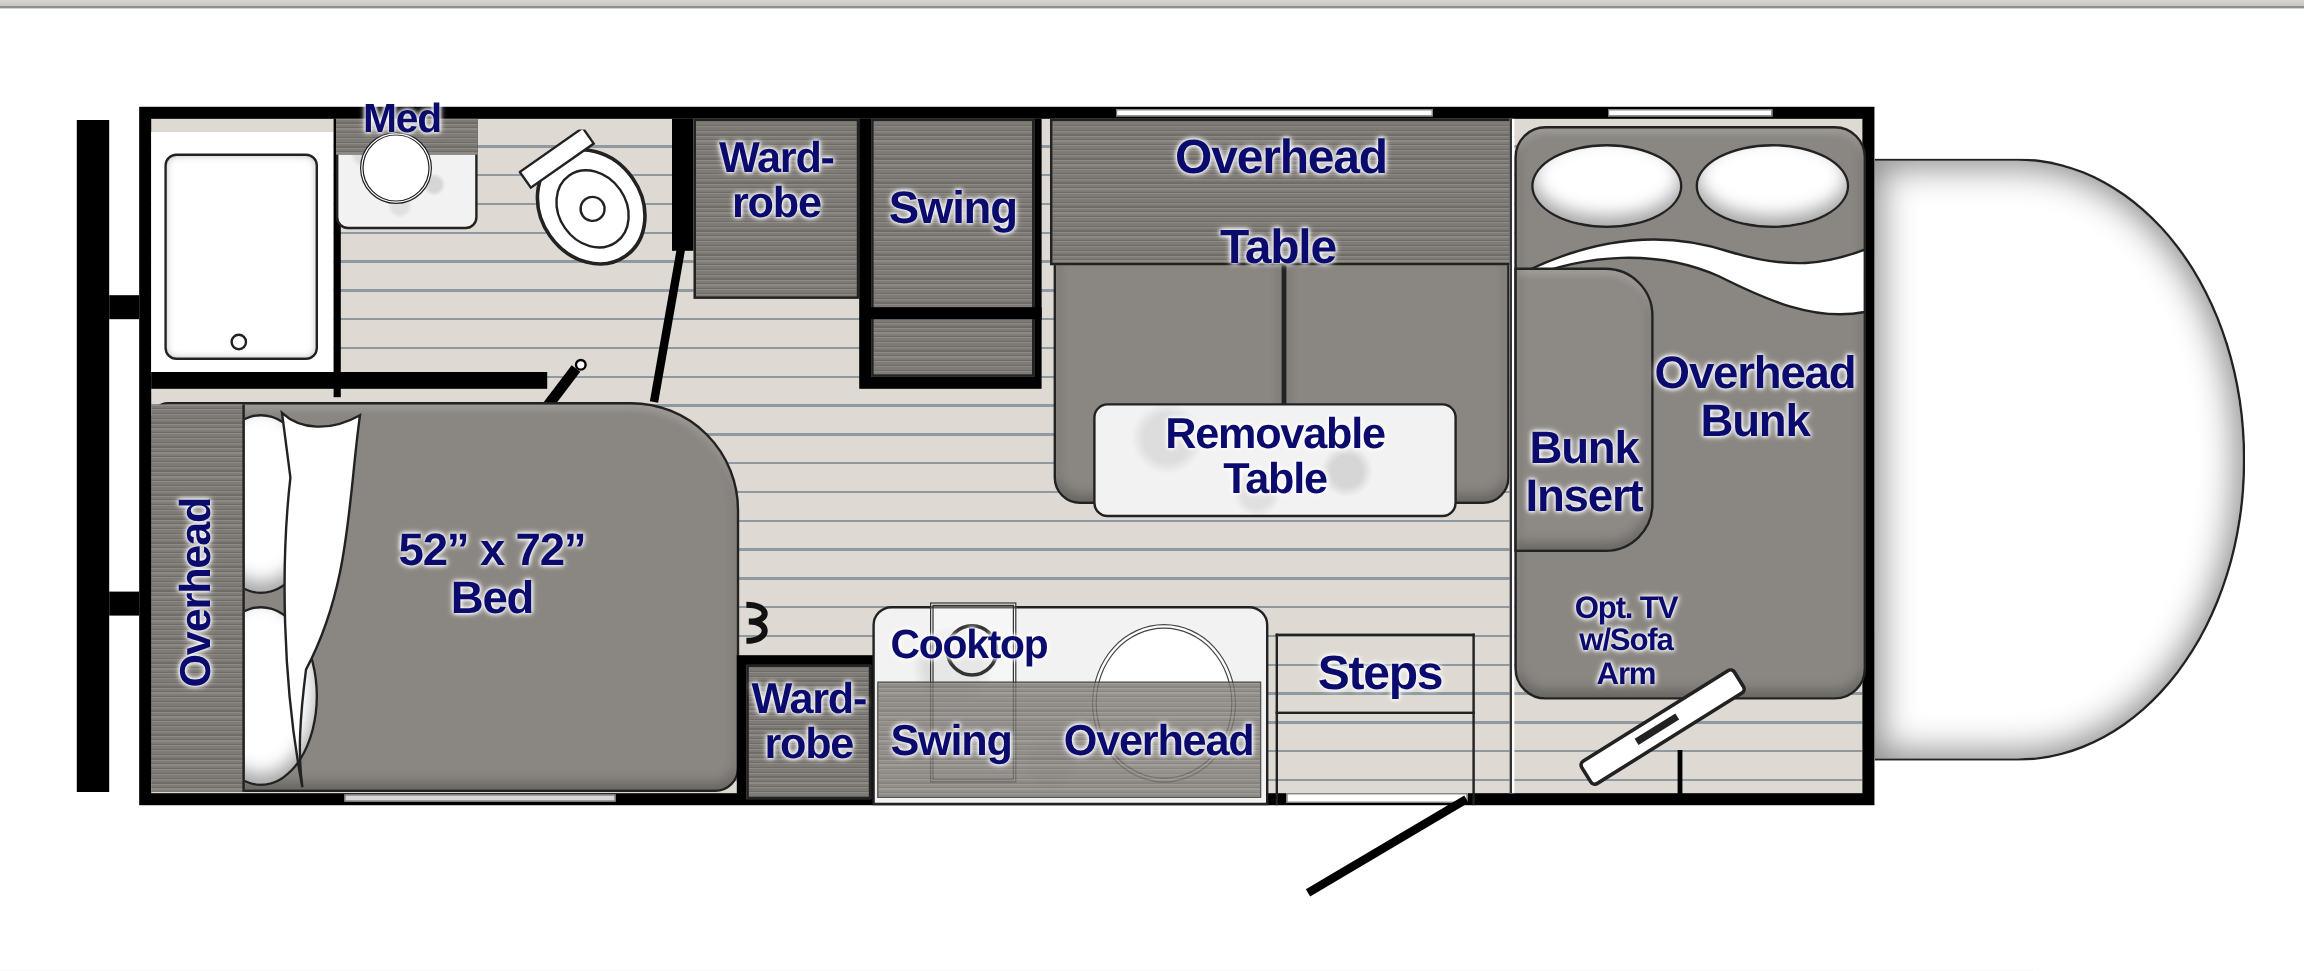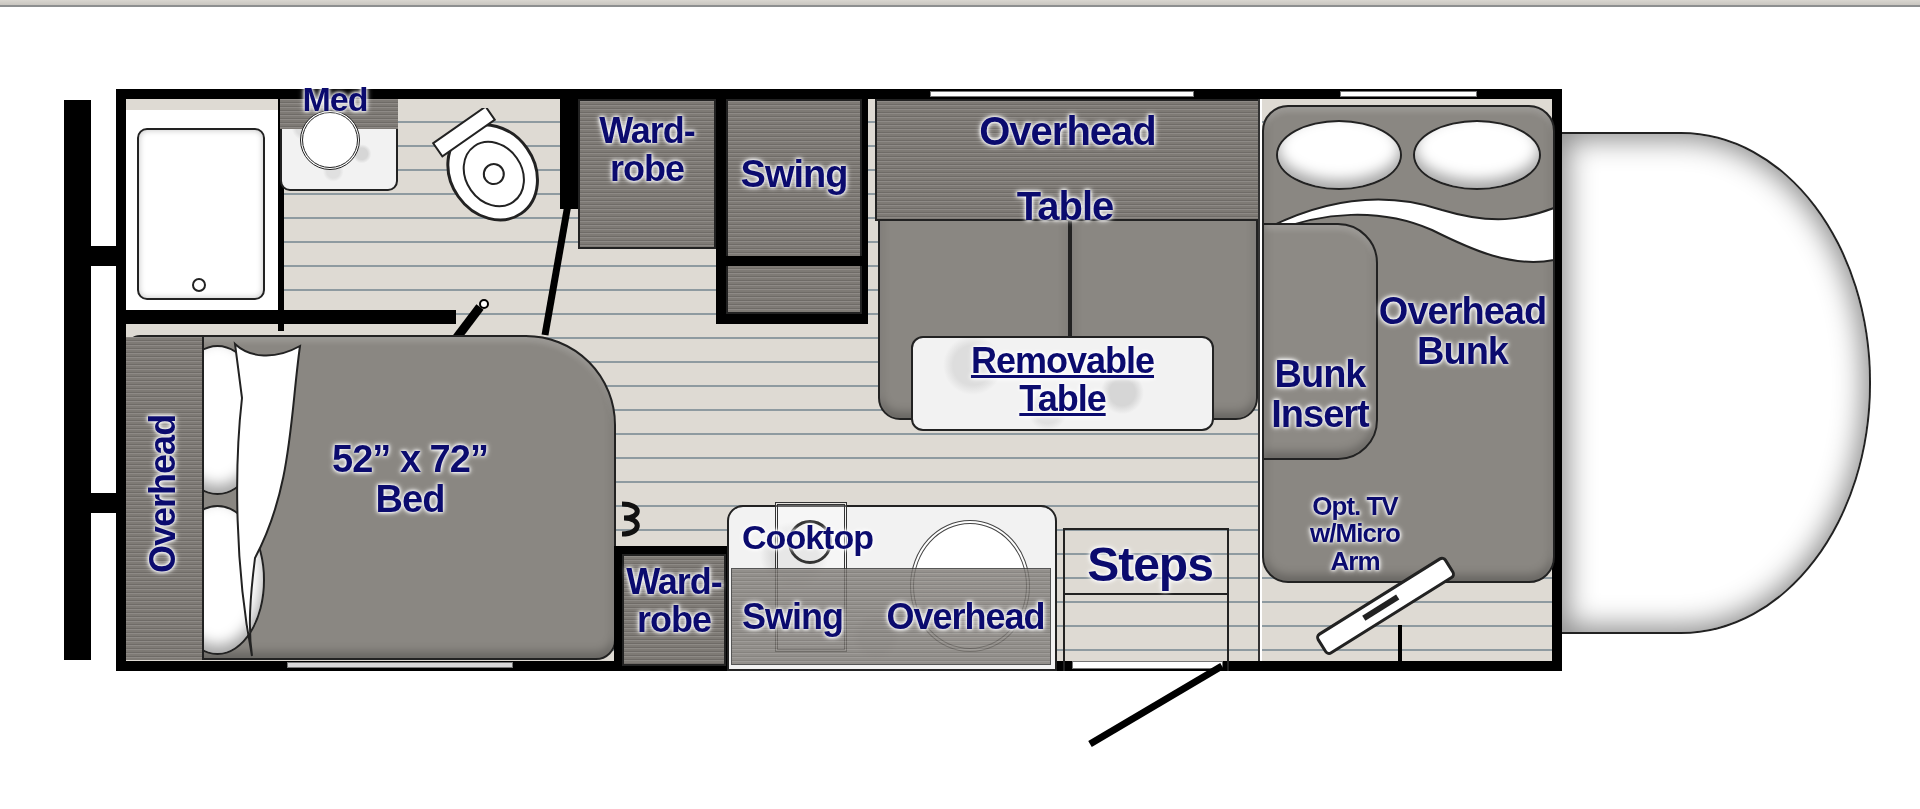--- a/index.html
+++ b/index.html
@@ -94,37 +94,37 @@
 <div class="abs lbl" style="left:726px;top:155px;width:136px;font-size:38px;">Swing</div>
 <div class="abs wall" style="left:722px;top:256px;width:146px;height:10px;"></div>
 
 <div class="abs cushion" style="left:878px;top:100px;width:192px;height:320px;border-radius:0 0 22px 22px;"></div>
 <div class="abs cushion" style="left:1070px;top:100px;width:188px;height:320px;border-radius:0 0 22px 22px;"></div>
 <div class="abs wood" style="left:875px;top:99px;width:385px;height:122px;"></div>
 <div class="abs lbl" style="left:875px;top:110px;width:385px;font-size:40px;">Overhead</div>
 <div class="abs lbl" style="left:975px;top:185px;width:180px;font-size:40px;">Table</div>
 
 <div class="abs marble" style="left:911px;top:336px;width:303px;height:95px;border-radius:12px;"></div>
-<div class="abs lbl" style="left:911px;top:342px;width:303px;font-size:36px;text-decoration:underline;">Removable
+<div class="abs lbl" style="left:911px;top:342px;width:303px;font-size:36px;">Removable
 Table</div>
 
 <div class="abs" style="left:1258px;top:99px;width:4px;height:562px;background:#fff;border-left:2px solid #333;"></div>
 <div class="abs cushion" style="left:1262px;top:105px;width:293px;height:478px;border-radius:26px;"></div>
 <div class="abs pillow" style="left:1276px;top:120px;width:126px;height:70px;"></div>
 <div class="abs pillow" style="left:1413px;top:120px;width:128px;height:70px;"></div>
 <svg class="abs" style="left:1262px;top:190px;" width="293" height="80">
   <path d="M2,40 C60,10 120,0 180,20 C230,35 260,30 292,18 L292,70 C250,78 210,60 170,40 C120,18 60,20 2,45 Z" fill="#fff" stroke="#222" stroke-width="2"></path>
 </svg>
 <div class="abs cushion" style="left:1262px;top:223px;width:116px;height:237px;border-radius:0 40px 40px 0;background:#8d8a85;"></div>
 <div class="abs lbl" style="left:1370px;top:292px;width:185px;font-size:38px;">Overhead
 Bunk</div>
 <div class="abs lbl" style="left:1258px;top:355px;width:124px;font-size:38px;">Bunk
 Insert</div>
 <div class="abs lbl" style="left:1290px;top:493px;width:130px;font-size:26px;">Opt. TV
-w/Micro
+w/Sofa
 Arm</div>
 <svg class="abs" style="left:1300px;top:540px;" width="170" height="130">
   <g transform="rotate(-32 85 65)">
     <rect x="10" y="55" width="150" height="22" rx="4" fill="#fff" stroke="#222" stroke-width="3"></rect>
     <rect x="60" y="62" width="40" height="6" fill="#222"></rect>
   </g>
   <line x1="100" y1="85" x2="100" y2="130" stroke="#000" stroke-width="4"></line>
 </svg>
 
 <div class="abs cushion" style="left:126px;top:335px;width:490px;height:325px;border-radius:14px 90px 20px 14px;"></div>
@@ -150,13 +150,13 @@
 <div class="abs" style="left:775px;top:502px;width:72px;height:150px;border:3px double #333;background:rgba(255,255,255,0.3);"></div>
 <div class="abs" style="left:788px;top:520px;width:44px;height:44px;border:3px solid #333;border-radius:50%;"></div>
 <div class="abs" style="left:910px;top:520px;width:120px;height:132px;border:4px double #444;border-radius:50%;background:#fff;"></div>
 <div class="abs wood" style="left:731px;top:568px;width:320px;height:97px;opacity:0.82;border:1px solid #333;"></div>
 <div class="abs lbl" style="left:730px;top:520px;width:155px;font-size:34px;">Cooktop</div>
 <div class="abs lbl" style="left:730px;top:598px;width:125px;font-size:36px;">Swing</div>
 <div class="abs lbl" style="left:878px;top:598px;width:175px;font-size:36px;">Overhead</div>
 
 <div class="abs" style="left:1063px;top:528px;width:166px;height:143px;border:2px solid #222;border-bottom:none;"></div>
 <div class="abs" style="left:1063px;top:593px;width:166px;height:2px;background:#222;"></div>
-<div class="abs lbl" style="left:1063px;top:540px;width:174px;font-size:48px;">Steps</div>
+<div class="abs lbl" style="left:1063px;top:540px;width:174px;font-size:40px;">Steps</div>
 
 </body></html>

